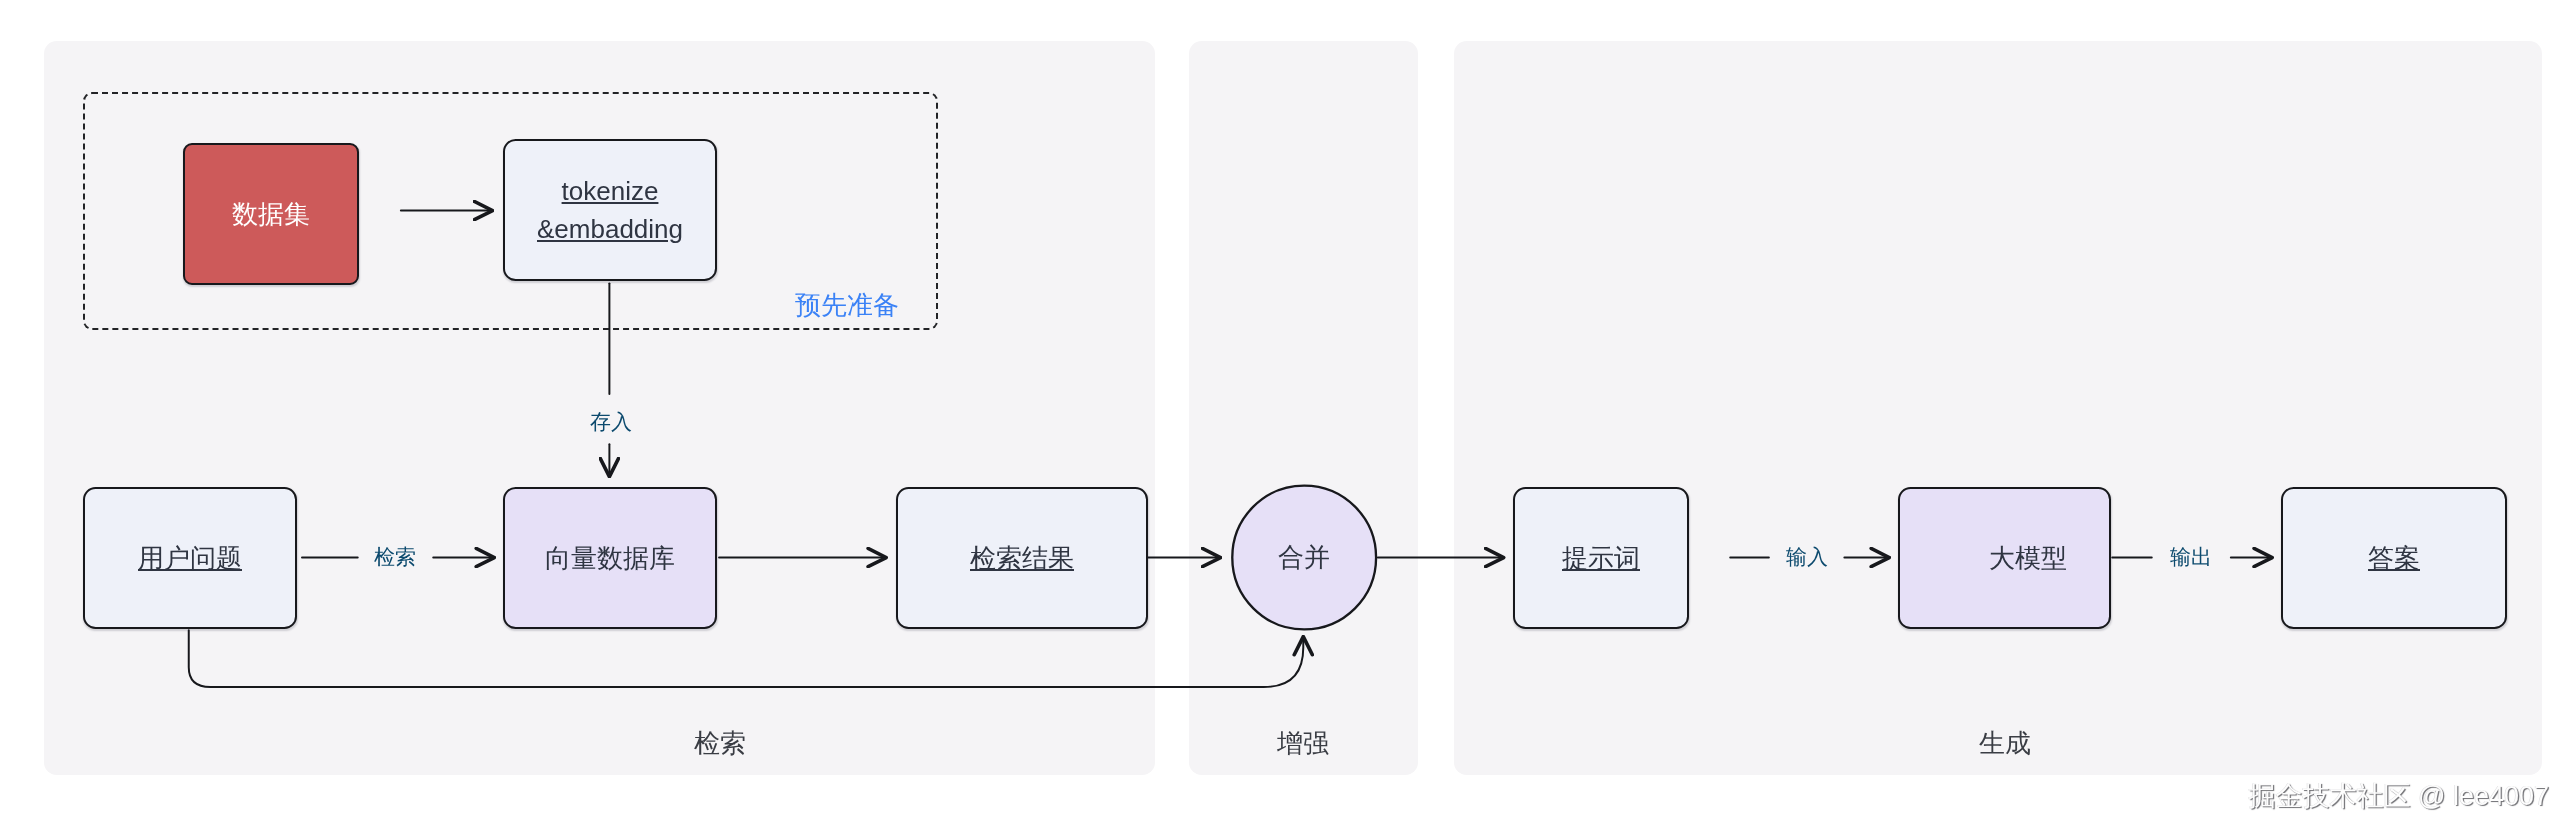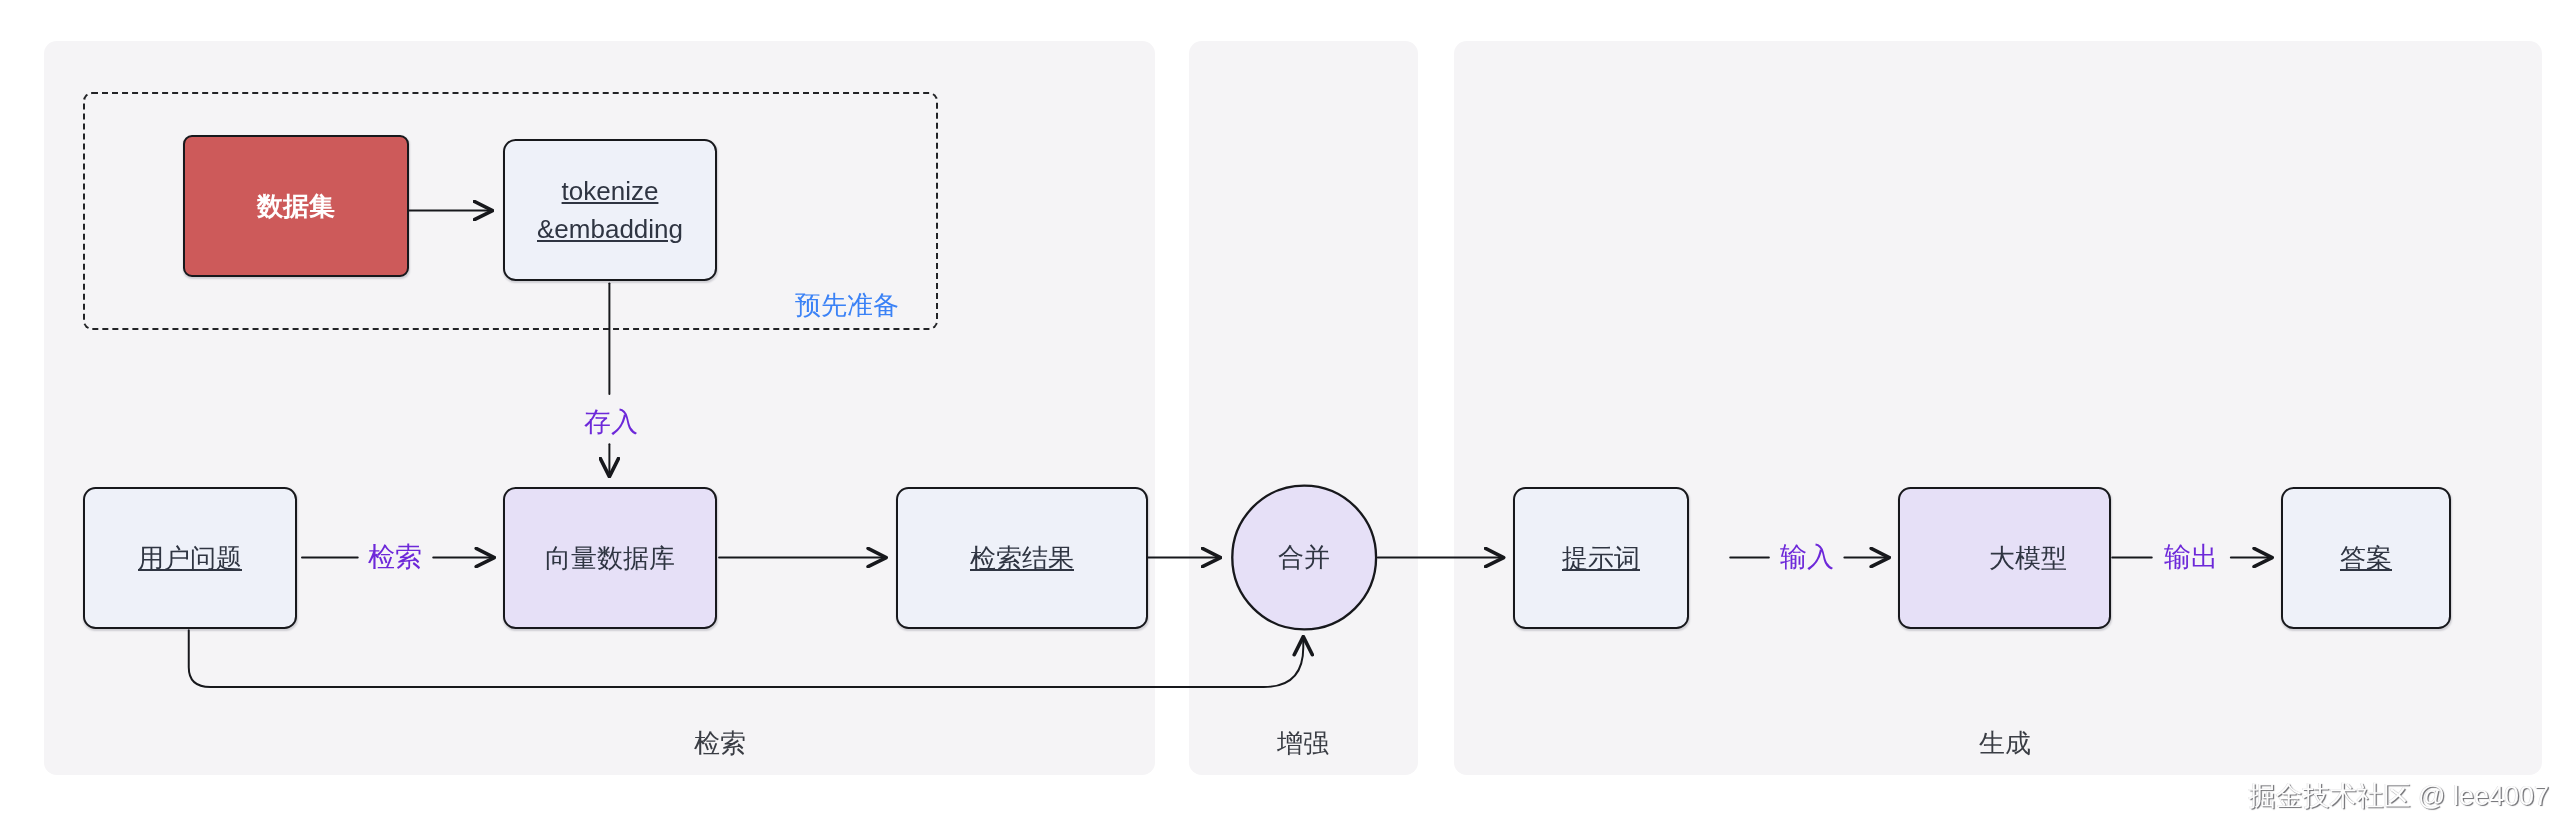--- a/index.html
+++ b/index.html
@@ -41,21 +41,21 @@
   .node-red{background:#cd5a5a;color:#ffffff;border-radius:9px;}
   .node .two-line{line-height:38px;}
 
   .circle-label{
     position:absolute;left:1304px;top:557px;transform:translate(-50%,-50%);
     font-size:26px;color:#2f3542;white-space:nowrap;
   }
 
   .edge-label{
     position:absolute;transform:translate(-50%,-50%);
-    font-size:27px;color:#6d28d9;white-space:nowrap;
+    font-size:21px;color:#0c4a6e;white-space:nowrap;
   }
   .section-label{
     position:absolute;transform:translate(-50%,-50%);
     font-size:26px;color:#3a3d44;white-space:nowrap;
   }
   .watermark{
     position:absolute;right:27px;top:778px;
     font-size:27px;color:#fdfdfd;white-space:nowrap;
     text-shadow:1.3px 1.3px 0.9px rgba(95,95,100,0.9), -0.4px -0.4px 0 rgba(175,175,180,0.5);
   }
@@ -100,21 +100,21 @@
 
       <path d="M210,701 V742 Q210,764 234,764 H1406 Q1450,764 1450,720 V708" marker-end="url(#arrow)"></path>
 
       <circle cx="1451" cy="620" r="80" fill="#e6e0f7" stroke-width="2.6"></circle>
     </g>
   </svg>
 
   <div class="dashed-group"></div>
   <div class="group-label">预先准备</div>
 
-  <div class="node node-red" style="left:183px;top:135px;width:226px;height:142px;font-weight:bold;">
+  <div class="node node-red" style="left:183px;top:143px;width:176px;height:142px;">
     <span>数据集</span>
   </div>
 
   <div class="node node-light" style="left:503px;top:139px;width:214px;height:142px;">
     <span class="two-line">
       <span>tokenize</span><br>
       <span>&amp;embadding</span>
     </span>
   </div>
 
@@ -133,21 +133,21 @@
   <div class="circle-label">合并</div>
 
   <div class="node node-light" style="left:1513px;top:487px;width:176px;height:142px;">
     <span>提示词</span>
   </div>
 
   <div class="node node-purple" style="left:1898px;top:487px;width:213px;height:142px;padding-left:47px;">
     <span>大模型</span>
   </div>
 
-  <div class="node node-light" style="left:2281px;top:487px;width:170px;height:142px;">
+  <div class="node node-light" style="left:2281px;top:487px;width:226px;height:142px;">
     <span>答案</span>
   </div>
 
   <div class="edge-label" style="left:611px;top:422px;">存入</div>
   <div class="edge-label" style="left:395px;top:557px;">检索</div>
   <div class="edge-label" style="left:1807px;top:557px;">输入</div>
   <div class="edge-label" style="left:2191px;top:557px;">输出</div>
 
   <div class="section-label" style="left:720px;top:743px;">检索</div>
   <div class="section-label" style="left:1303px;top:743px;">增强</div>

